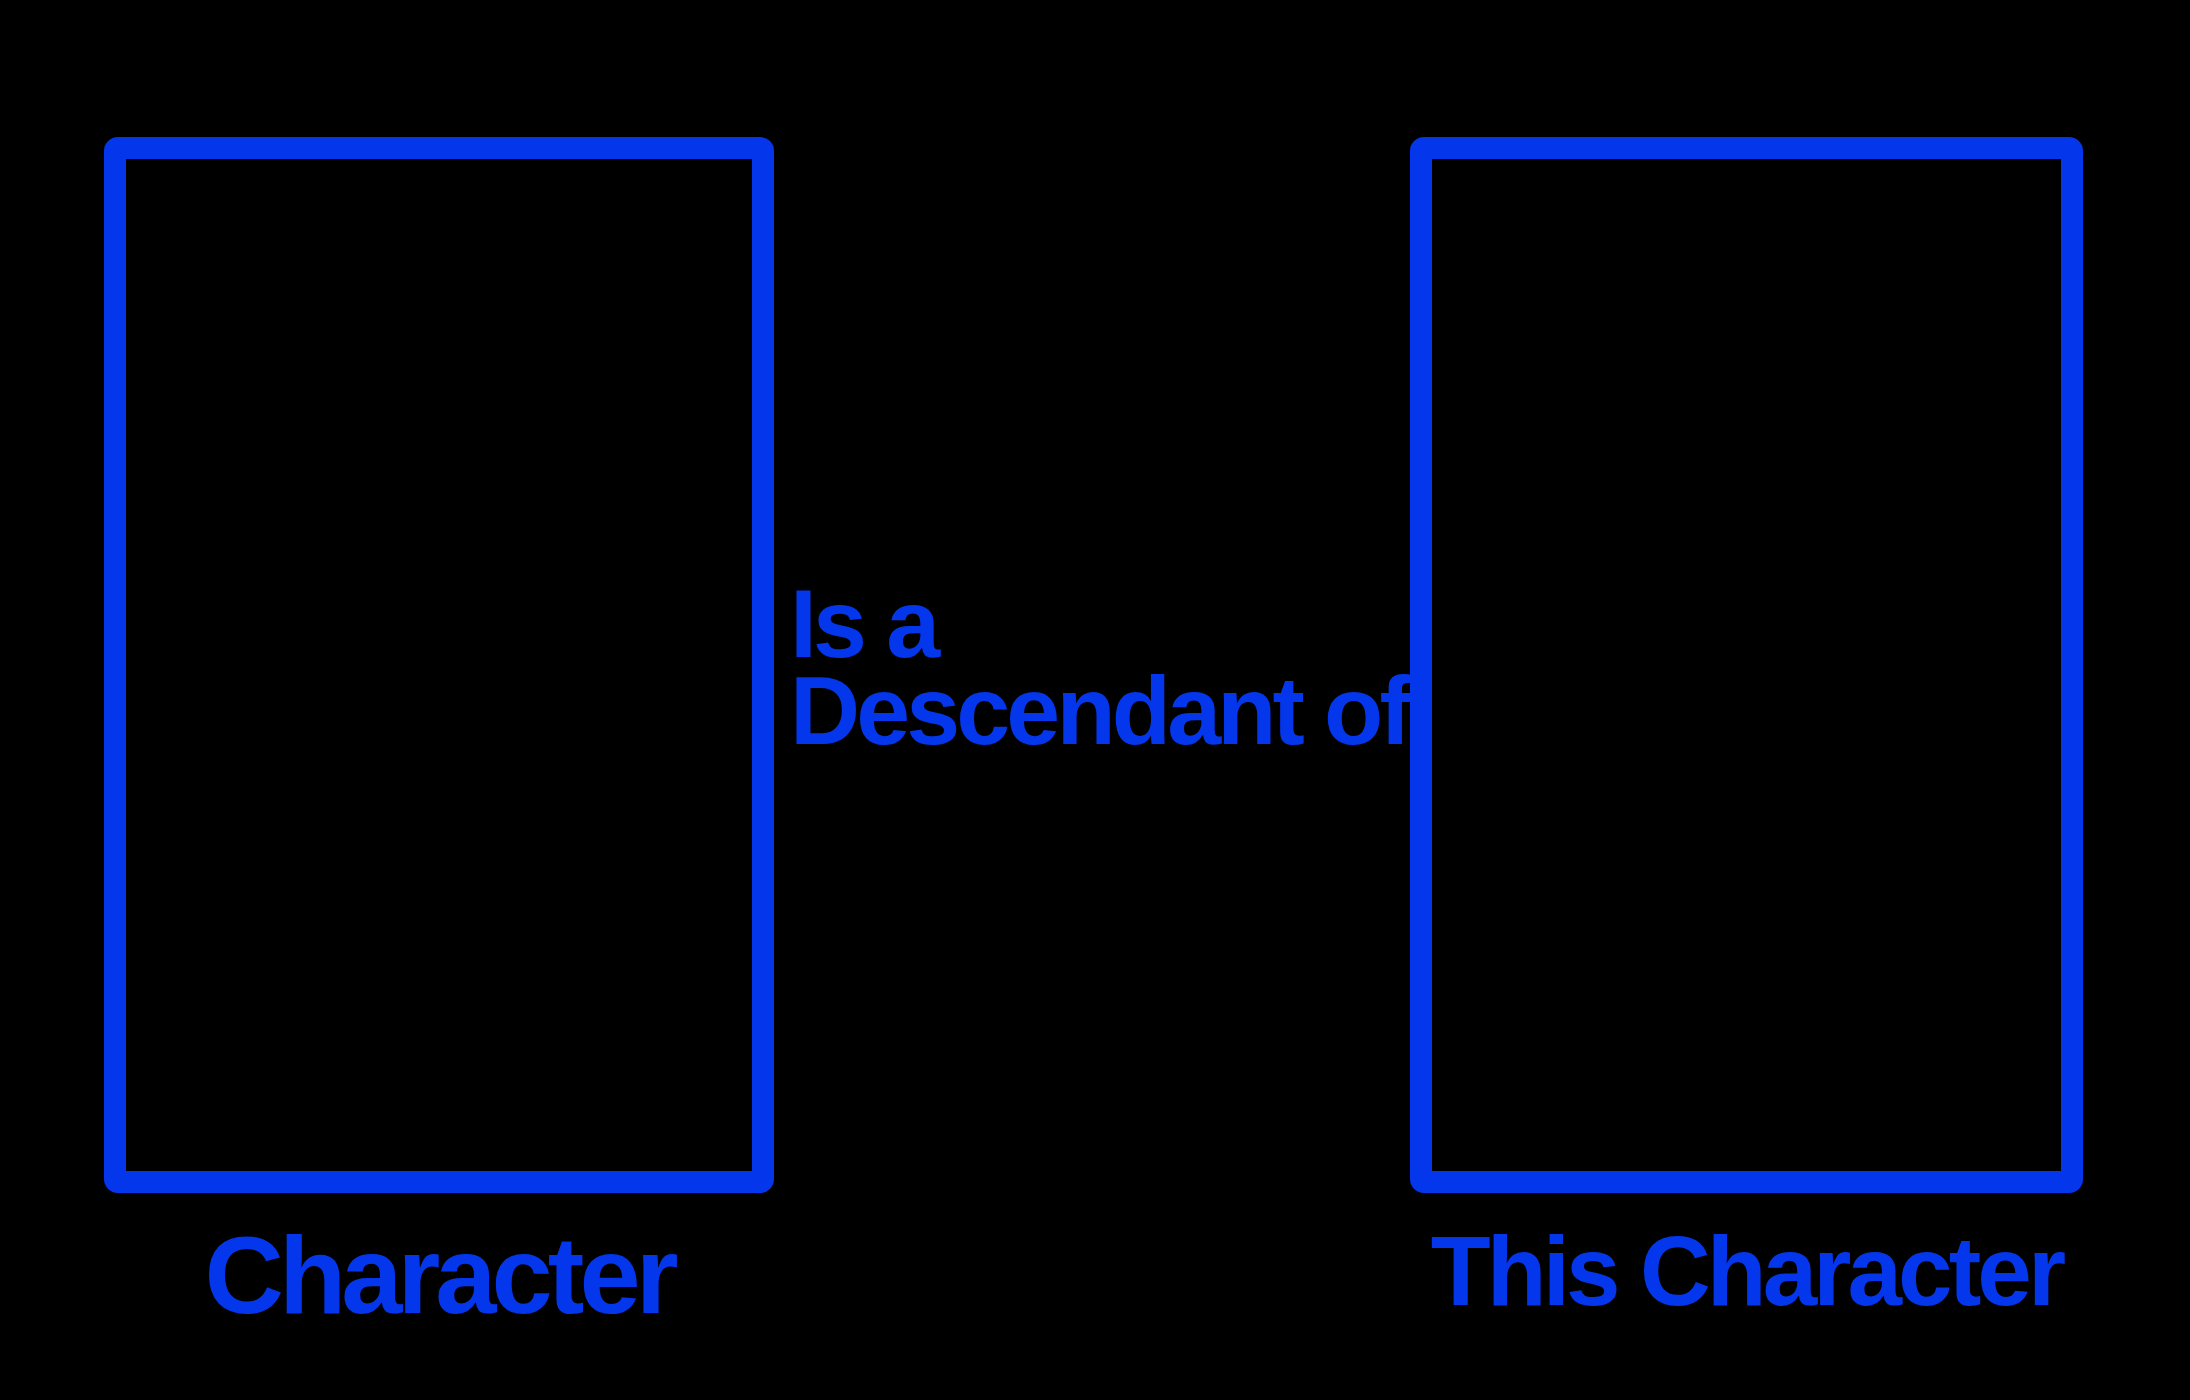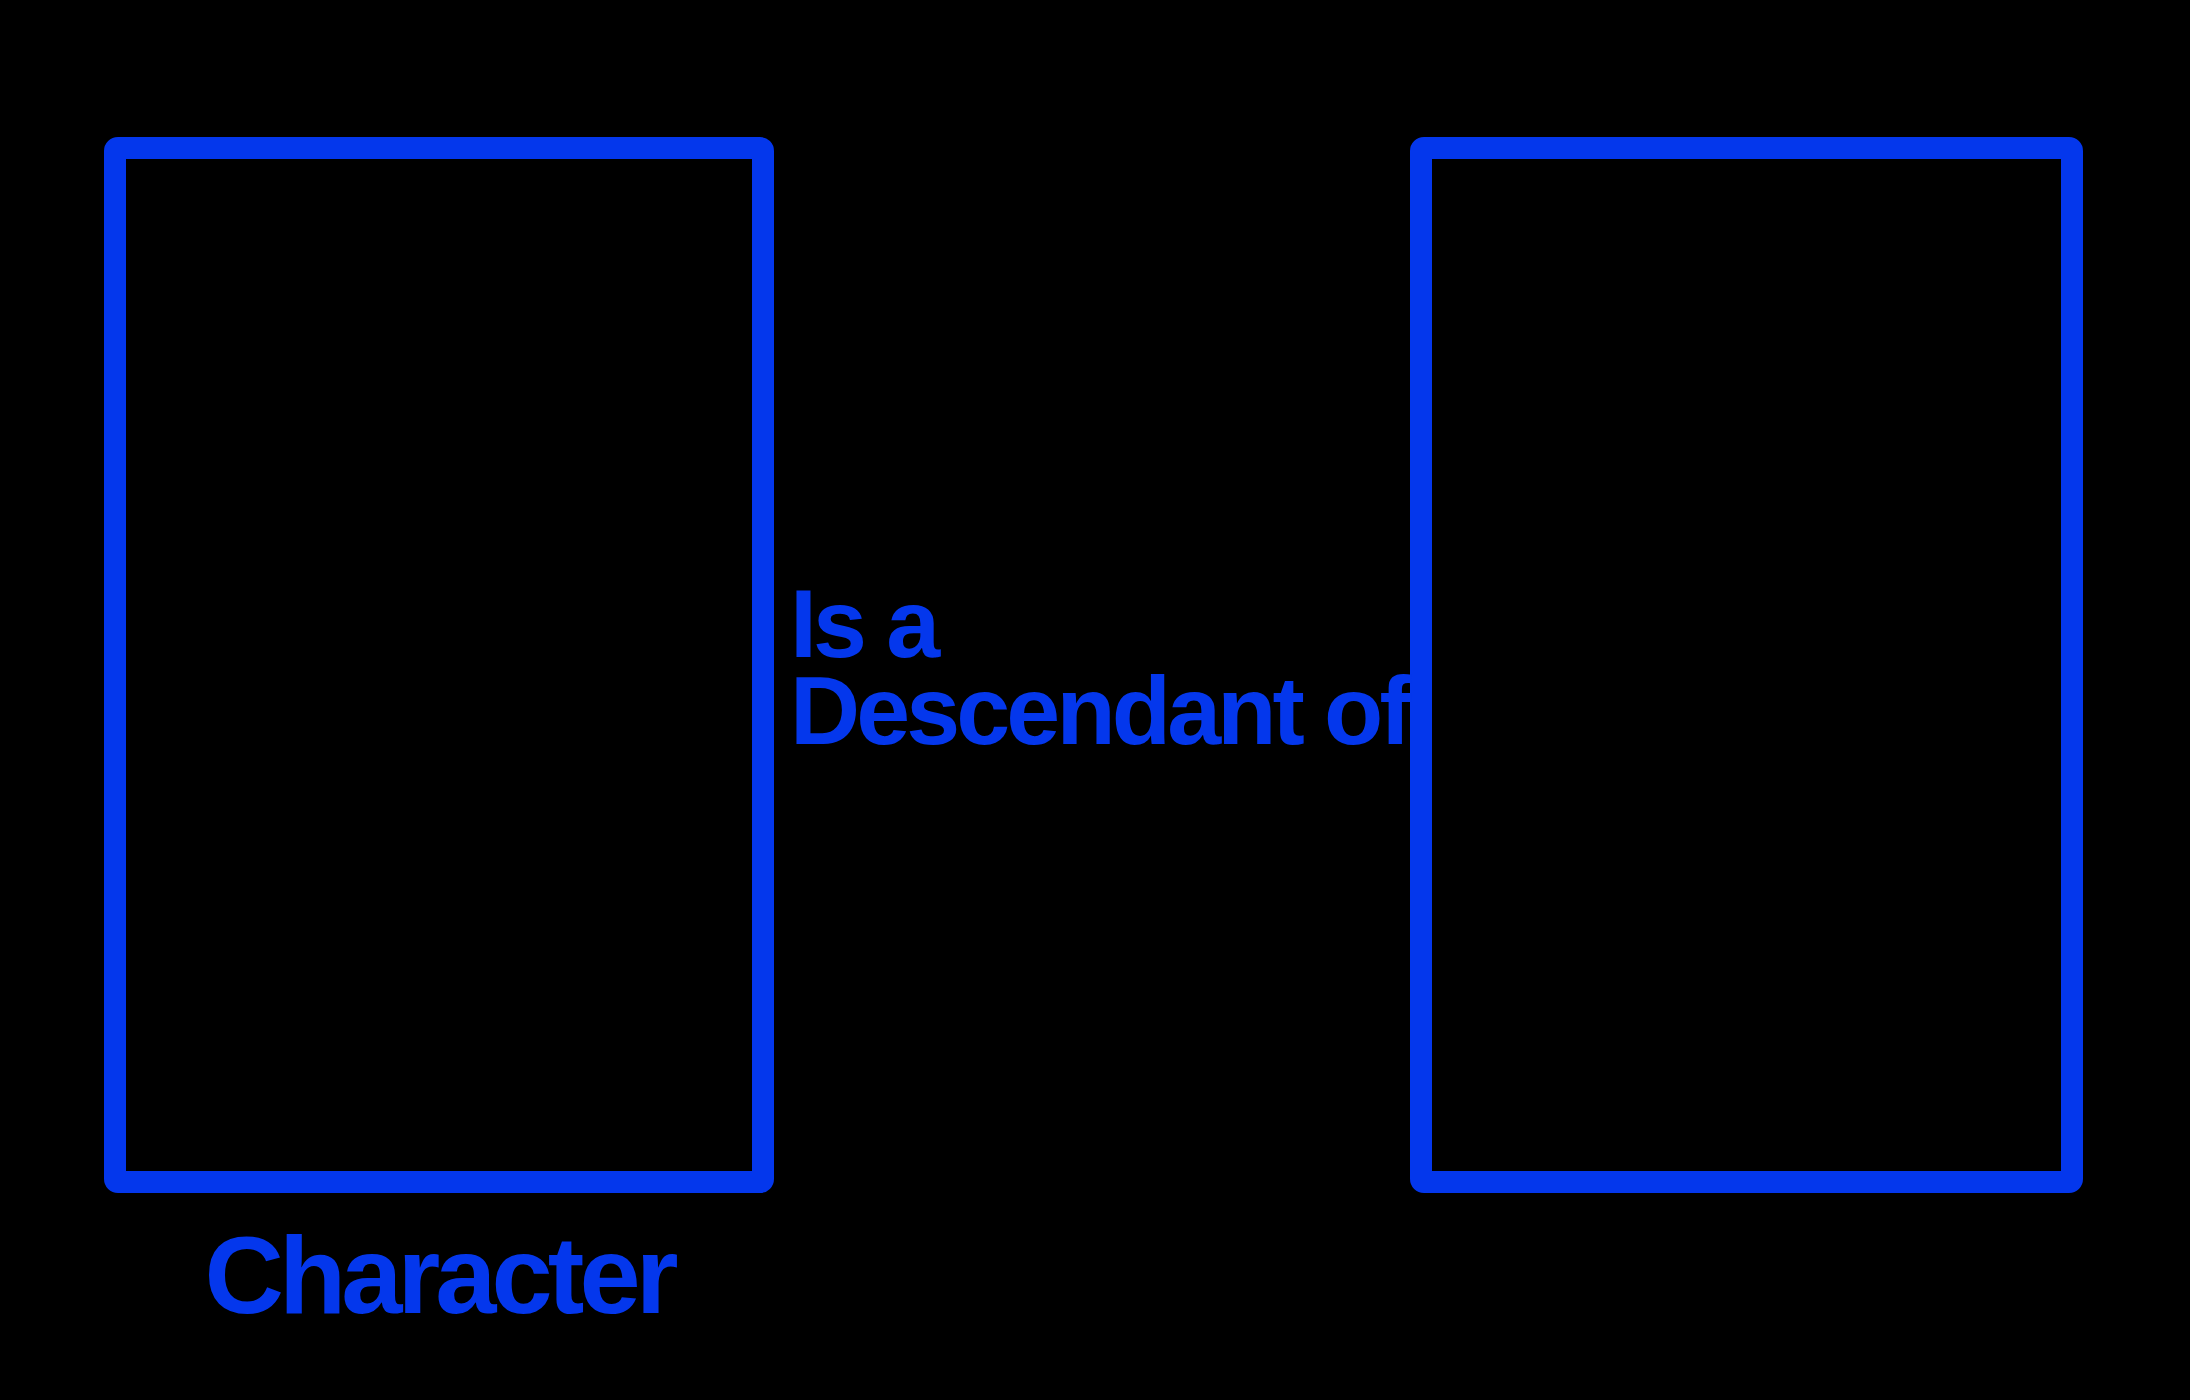--- a/index.html
+++ b/index.html
@@ -79,14 +79,15 @@
 
   <div id="right-box" class="frame"></div>
 
   <div id="relationship-label" class="blue-text">
     <div>Is a</div>
     <div>Descendant of</div>
   </div>
 
   <div id="left-caption" class="blue-text">Character</div>
 
+  <div id="right-caption" class="blue-text">This Character</div>
 
 </div>
 
 </body></html>

